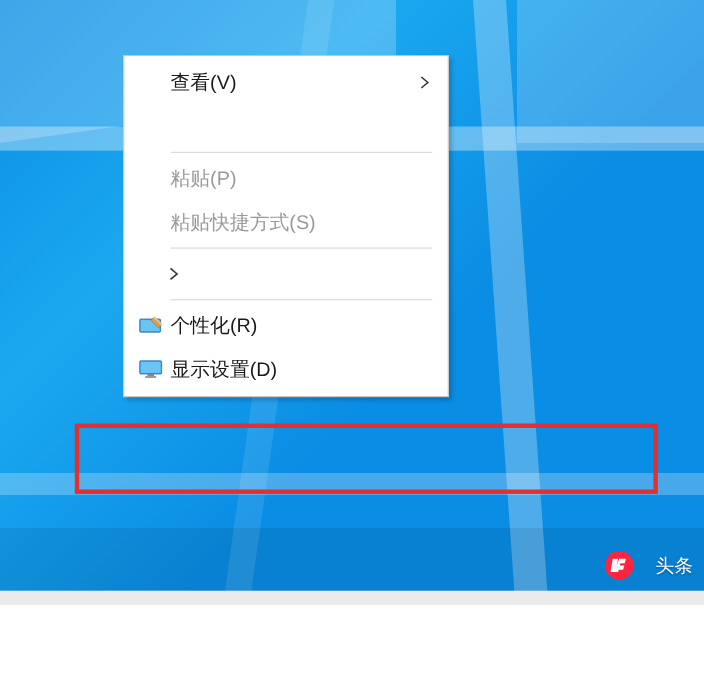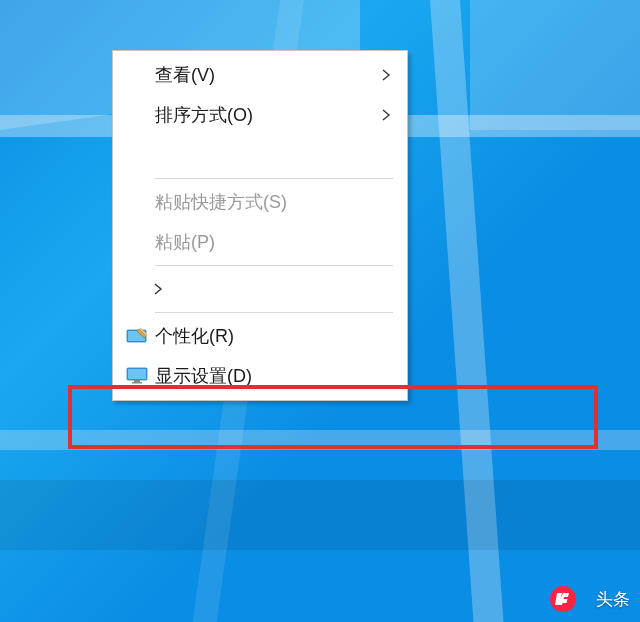--- a/index.html
+++ b/index.html
@@ -1,20 +1,20 @@
 <!DOCTYPE html>
 <html><head>
 <meta charset="utf-8">
 <style>
   * { margin: 0; padding: 0; box-sizing: border-box; }
   html, body { width: 640px; height: 622px; overflow: hidden; font-family: "Microsoft YaHei", "Segoe UI", sans-serif; }
   .desktop {
     position: relative;
     width: 640px;
-    height: 622px;
+    height: 537px;
     background: linear-gradient(135deg, #0a8de4 0%, #1ba8f0 30%, #0a8de4 60%, #0a8de4 100%);
   }
   
   .beam {
     position: absolute;
     background: rgba(255,255,255,0.18);
     transform-origin: top left;
   }
   .beam.b1 { left: 0; top: 0; width: 360px; height: 130px; background: rgba(255,255,255,0.22); transform: skewY(-8deg); }
   .beam.b2 { left: 0; top: 115px; width: 640px; height: 22px; background: rgba(255,255,255,0.35); }
@@ -111,44 +111,35 @@
     <div class="menu-item">
       <span class="menu-icon"></span>
       <span class="menu-label">查看(V)</span>
       <span class="chevron">
         <svg viewBox="0 0 14 14">
             <path d="M4 2 L10 7 L4 12" fill="none" stroke="#333" stroke-width="1.4"></path>
           </svg>
       </span>
     </div>
 
-    <div class="menu-item">
-      <span class="menu-icon"></span>
-      <span class="menu-label">排序方式(O)</span>
-      <span class="chevron">
-        <svg viewBox="0 0 14 14">
-            <path d="M4 2 L10 7 L4 12" fill="none" stroke="#333" stroke-width="1.4"></path>
-          </svg>
-      </span>
-    </div>
 
     <div class="menu-item">
       <span class="menu-icon"></span>
     </div>
 
     <div class="separator"></div>
 
     <div class="menu-item disabled">
       <span class="menu-icon"></span>
-      <span class="menu-label">粘贴快捷方式(S)</span>
+      <span class="menu-label">粘贴(P)</span>
     </div>
 
     <div class="menu-item disabled">
       <span class="menu-icon"></span>
-      <span class="menu-label">粘贴(P)</span>
+      <span class="menu-label">粘贴快捷方式(S)</span>
     </div>
 
     <div class="separator"></div>
 
     <div class="menu-item">
       <span class="menu-icon"></span>
       <span class="chevron">
         <svg viewBox="0 0 14 14">
             <path d="M4 2 L10 7 L4 12" fill="none" stroke="#333" stroke-width="1.4"></path>
           </svg>

